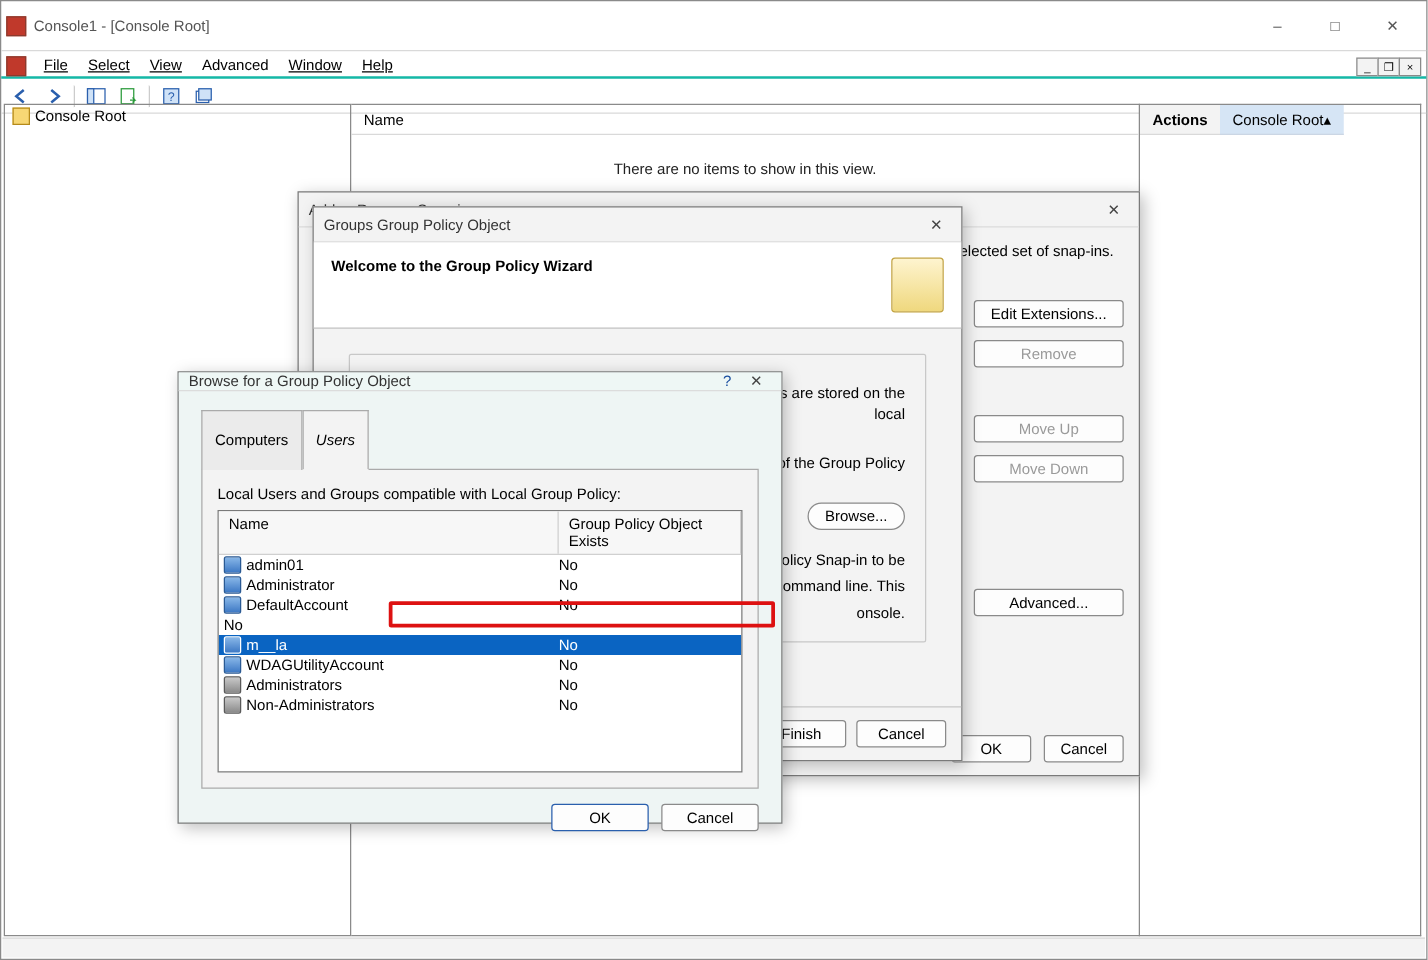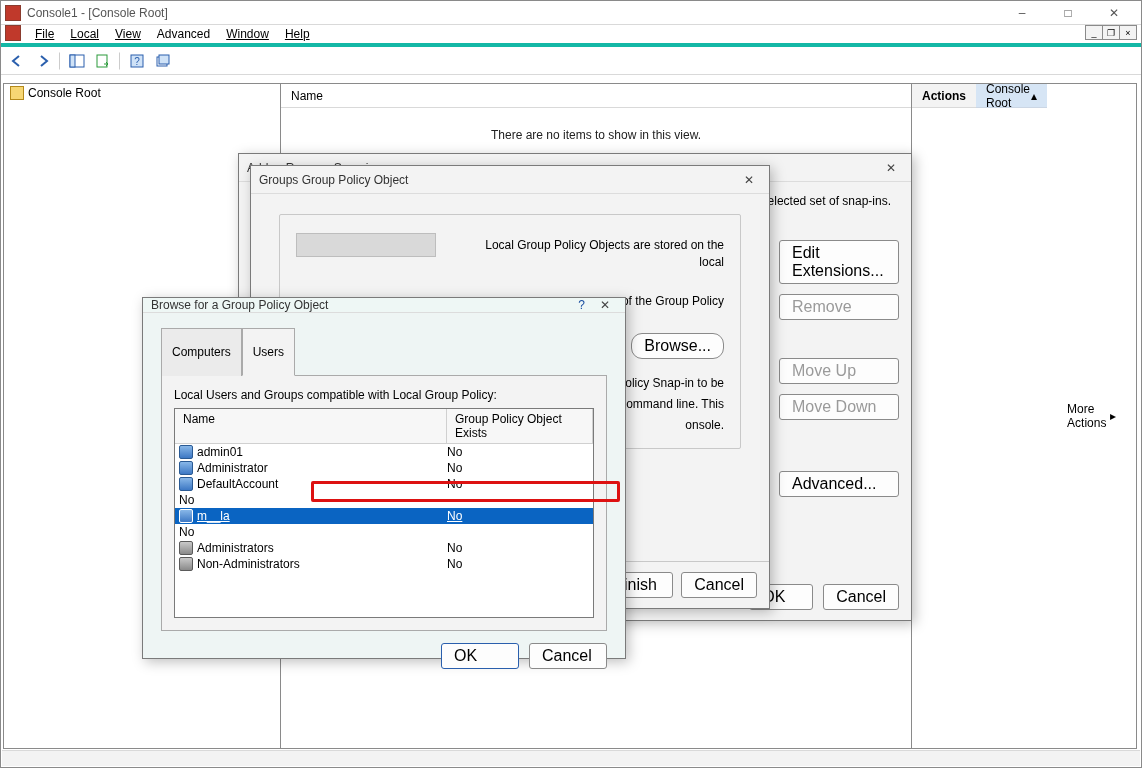--- a/index.html
+++ b/index.html
@@ -1,27 +1,27 @@
 <!DOCTYPE html>
 <html><head>
 <meta charset="utf-8">
 <style>
   * { box-sizing: border-box; font-family: "Segoe UI", Tahoma, sans-serif; }
   body { margin: 0; background: #fff; font-size: 12px; color: #000; overflow: hidden; }
   #root { width: 1142px; height: 768px; position: relative; border: 1px solid #8a8a8a; background: #fff; }
 
   
-  .titlebar { height: 24px; display:flex; align-items:center; padding:0 4px; border-bottom:1px solid #d9d9d9;}
+  .titlebar { height: 40px; display:flex; align-items:center; padding:0 4px; border-bottom:1px solid #d9d9d9;}
   .titlebar .app-icon { width:16px; height:16px; background:#c0392b; margin-right:6px; border:1px solid #8a3b2e;}
   .titlebar .title-text { color:#555; font-size:12px;}
   .titlebar .win-controls { margin-left:auto; display:flex; }
   .titlebar .win-controls div { width:46px; height:30px; display:flex; align-items:center; justify-content:center; color:#555;}
 
   
-  .menubar { height:22px; display:flex; align-items:flex-start; padding:0 4px; border-bottom:4px solid #14b8a6;}
+  .menubar { height:22px; display:flex; align-items:flex-end; padding:0 4px; border-bottom:2px solid #14b8a6;}
   .menubar .app-icon2 { width:16px; height:16px; background:#c0392b; margin-right:6px; border:1px solid #8a3b2e;}
   .menubar .menu-item { padding:2px 8px; font-size:12px; }
   .menubar .menu-item span.accel { text-decoration: underline; }
   .menubar .mdi-controls { margin-left:auto; display:flex; gap:0;}
   .menubar .mdi-controls div { width:18px; height:15px; border:1px solid #8a8a8a; font-size:9px; display:flex;align-items:center;justify-content:center; background:#f3f3f3; margin-left:-1px;}
 
   
   .toolbar { height:28px; display:flex; align-items:center; padding:0 4px; border-bottom:1px solid #d9d9d9; gap:2px;}
   .toolbar .tool { width:24px; height:22px; display:flex; align-items:center; justify-content:center; border:1px solid transparent;}
   .toolbar .tool.sep { width:2px; border-left:1px solid #ccc; margin:0 2px; height:18px;}
@@ -38,54 +38,54 @@
   .actions-pane { width:225px; border:1px solid #8a8a8a; border-left:none; display:flex; flex-direction:row;}
   .actions-header { height:24px; display:flex; align-items:center; padding:0 10px; background:#f3f3f3; font-weight:bold; border-bottom:1px solid #d9d9d9;}
   .actions-section { background:#d6e5f5; height:24px; display:flex; align-items:center; padding:0 10px; justify-content:space-between; border-bottom:1px solid #cbd6e4;}
   .actions-link { padding:4px 20px; display:flex; align-items:center; justify-content:space-between;}
   .status-bar { position:absolute; bottom:1px; left:1px; right:1px; height:16px; background:#f3f3f3; border-top:1px solid #d9d9d9;}
 
   
   .dialog { position:absolute; background:#f3f3f3; border:1px solid #7a7a7a; box-shadow:3px 3px 12px rgba(0,0,0,0.25); display:flex; flex-direction:column;}
   .dialog-title { height:28px; display:flex; align-items:center; padding:0 8px; font-size:12px; color:#333; border-bottom:1px solid #dcdcdc;}
   .dialog-title .close { margin-left:auto; width:24px; text-align:center; color:#444;}
-  .btn { background:#fdfdfd; border:1px solid #8a8a8a; border-radius:3px; padding:3px 12px; font-size:16px; min-width:72px; }
+  .btn { background:#fdfdfd; border:1px solid #8a8a8a; border-radius:3px; padding:3px 12px; text-align:center; font-size:12px; min-width:72px; }
 
   
   .snapin-sidebar { position:absolute; right:12px; top:58px; width:120px; display:flex; flex-direction:column; gap:10px;}
   .snapin-sidebar .btn { width:120px; }
   .btn.disabled { color:#9a9a9a; }
 
   
   .wizard-head { background:#fff; padding:12px 14px; display:flex; align-items:flex-start; border-bottom:1px solid #c0c0c0;}
   .wizard-head .scroll-ic { width:42px; height:44px; background:linear-gradient(#fef4cf,#efd87e); border:1px solid #c2a23f; border-radius:3px; margin-left:auto;}
   .wizard-body { flex:1; padding:20px 28px 10px 28px; position:relative; font-size:12px; color:#000;}
   .wizard-group { border:1px solid #c8c8c8; border-radius:2px; padding:18px 16px 10px 16px; position:relative; background:#f3f3f3;}
   .wizard-group .grey-box { width:140px; height:24px; background:#d9d9d9; border:1px solid #bdbdbd;}
   .wizard-group p { margin:4px 0; line-height:1.4;}
   .wizard-browse { display:flex; justify-content:flex-end; margin-top:24px;}
   .wizard-footer { display:flex; justify-content:flex-end; gap:8px; padding:10px 12px; border-top:1px solid #c8c8c8;}
 
   
   .browse-body { padding:14px 18px 8px 18px; flex:1; display:flex; flex-direction:column;}
   .tabs { display:flex; }
   .tab { padding:16px 10px; border:1px solid #aaa; border-bottom:none; background:#ebebeb; font-size:12px; position:relative; top:1px;}
-  .tab.active { background:#f3f3f3; border-bottom:1px solid #f3f3f3; z-index:1;}
+  .tab.active { background:#f3f3f3; border-bottom:1px solid #f3f3f3; z-index:1;font-style:italic;}
   .tab-panel { border:1px solid #aaa; flex:1; padding:12px 12px; background:#f3f3f3;}
   .listview { border:1px solid #7a7a7a; background:#fff; height:260px; overflow:hidden; }
   .listview .cols { display:flex; background:#f7f7f7; border-bottom:1px solid #d0d0d0;}
   .listview .cols div { padding:3px 8px; font-size:12px; border-right:1px solid #d0d0d0;}
   .listview .cols .c1 { flex:0 0 272px;}
   .listview .cols .c2 { flex:1;}
   .listview .row { display:flex; align-items:center; padding:1px 0 1px 4px; font-size:12px;}
   .listview .row .usr-ic { width:14px; height:14px; margin-right:4px; background:linear-gradient(#88b7e8,#3d78c4); border-radius:2px; border:1px solid #2a5a94; flex:none;}
   .listview .row .grp-ic { width:14px; height:14px; margin-right:4px; background:linear-gradient(#c9c9c9,#8a8a8a); border-radius:2px; border:1px solid #5a5a5a; flex:none;}
   .listview .row .c1 { flex:0 0 268px; display:flex; }
   .listview .row .c2 { flex:1; padding-left:0;}
-  .listview .row.selected { background:#0a64c2; color:#fff;text-decoration:underline;}
+  .listview .row.selected { background:#0a64c2; color:#fff;}
   .listview .row.selected .usr-ic { border-color:#fff;}
   .red-highlight { position:absolute; border:3px solid #d11; pointer-events:none; border-radius:2px;}
 
   .help-q { color:#1a4fa0; }
 </style>
 </head>
 <body>
 <div id="root">
 
 <div class="titlebar">
@@ -94,21 +94,21 @@
   <div class="win-controls">
     <div>–</div>
     <div>□</div>
     <div>✕</div>
   </div>
 </div>
 
 <div class="menubar">
   <div class="app-icon2"></div>
   <div class="menu-item"><span class="accel">File</span></div>
-  <div class="menu-item"><span class="accel">Local</span></div>
+  <div class="menu-item"><span class="accel">Select</span></div>
   <div class="menu-item"><span class="accel">View</span></div>
   <div class="menu-item"><span>Advanced</span></div>
   <div class="menu-item"><span class="accel">Window</span></div>
   <div class="menu-item"><span class="accel">Help</span></div>
   <div class="mdi-controls">
     <div>_</div>
     <div>❐</div>
     <div>×</div>
   </div>
 </div>
@@ -166,24 +166,20 @@
     <div class="main-content">
       <span>There are no items to show in this view.</span>
     </div>
   </div>
   <div class="actions-pane">
     <div class="actions-header">Actions</div>
     <div class="actions-section">
       <span>Console Root</span>
       <span>▴</span>
     </div>
-    <div class="actions-link">
-      <span>More Actions</span>
-      <span>▸</span>
-    </div>
   </div>
 </div>
 <div class="status-bar"></div>
 
 <div class="dialog" style="left:237px; top:152px; width:674px; height:468px;">
   <div class="dialog-title">
     <span>Add or Remove Snap-ins</span>
     <span class="close">✕</span>
   </div>
   <div style="padding:12px 16px; position:relative; flex:1;">
@@ -203,20 +199,26 @@
       <div class="btn" style="min-width:64px;"><span>Cancel</span></div>
     </div>
   </div>
 </div>
 
 <div class="dialog" style="left:249px; top:164px; width:520px; height:444px;">
   <div class="dialog-title">
     <span>Groups Group Policy Object</span>
     <span class="close">✕</span>
   </div>
+  <div class="wizard-head">
+    <div>
+      <div style="font-weight:bold; font-size:12px;">Welcome to the Group Policy Wizard</div>
+    </div>
+    <div class="scroll-ic"></div>
+  </div>
   <div class="wizard-body">
     <div class="wizard-group">
       <div class="grey-box"></div>
       <p style="text-align:right; margin-top:-20px; margin-left:180px;">Local Group Policy Objects are stored on the local</p>
       <p style="text-align:right; margin-top:22px;">one of the Group Policy</p>
       <div class="wizard-browse">
         <div class="btn" style="min-width:78px;border-radius:11px;"><span>Browse...</span></div>
       </div>
       <p style="text-align:right; margin-top:16px;">Policy Snap-in to be</p>
       <p style="text-align:right;">m the command line.  This</p>
@@ -273,20 +275,24 @@
                 <div class="c2">No</div>
               </div>
               <div class="row selected">
                 <div class="c1">
                   <span class="usr-ic"></span>
                   <span>m__la</span>
                 </div>
                 <div class="c2">No</div>
               </div>
               <div class="row">
+                <div class="c1">
+                  <span class="usr-ic"></span>
+                  <span>WDAGUtilityAccount</span>
+                </div>
                 <div class="c2">No</div>
               </div>
               <div class="row">
                 <div class="c1">
                   <span class="grp-ic"></span>
                   <span>Administrators</span>
                 </div>
                 <div class="c2">No</div>
               </div>
               <div class="row">

